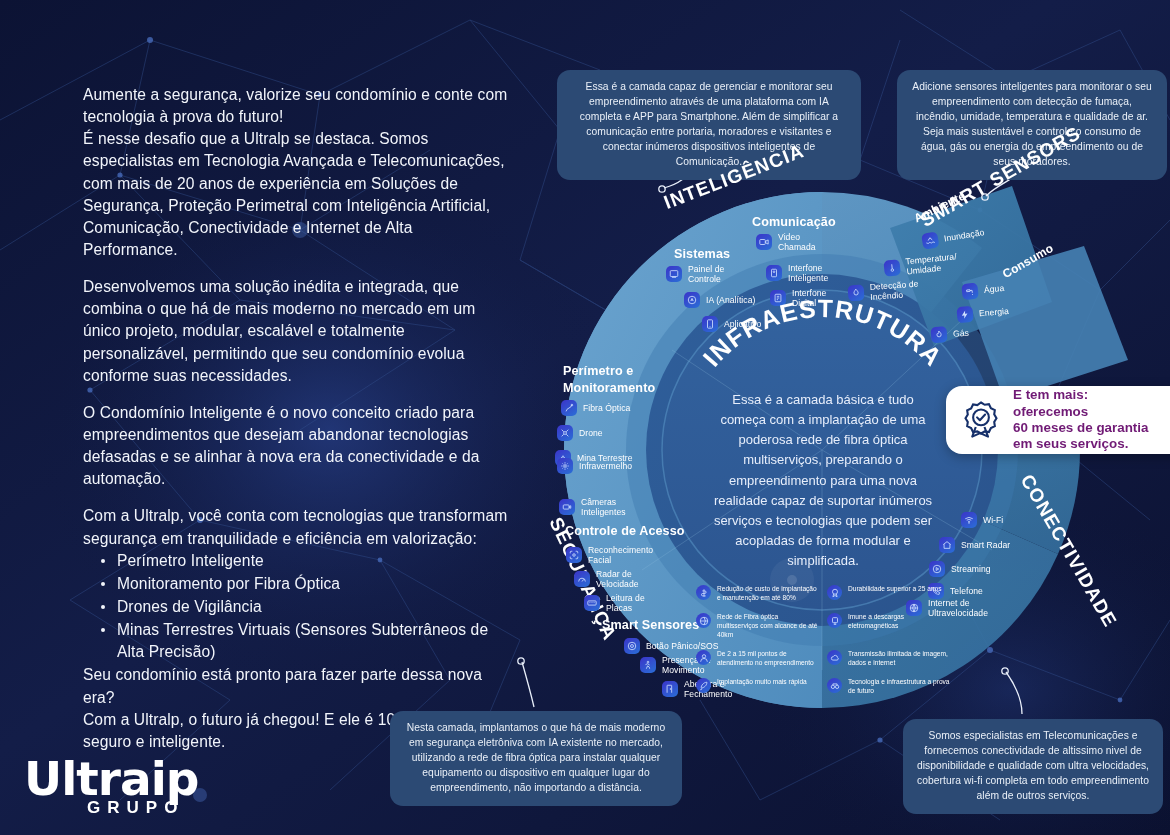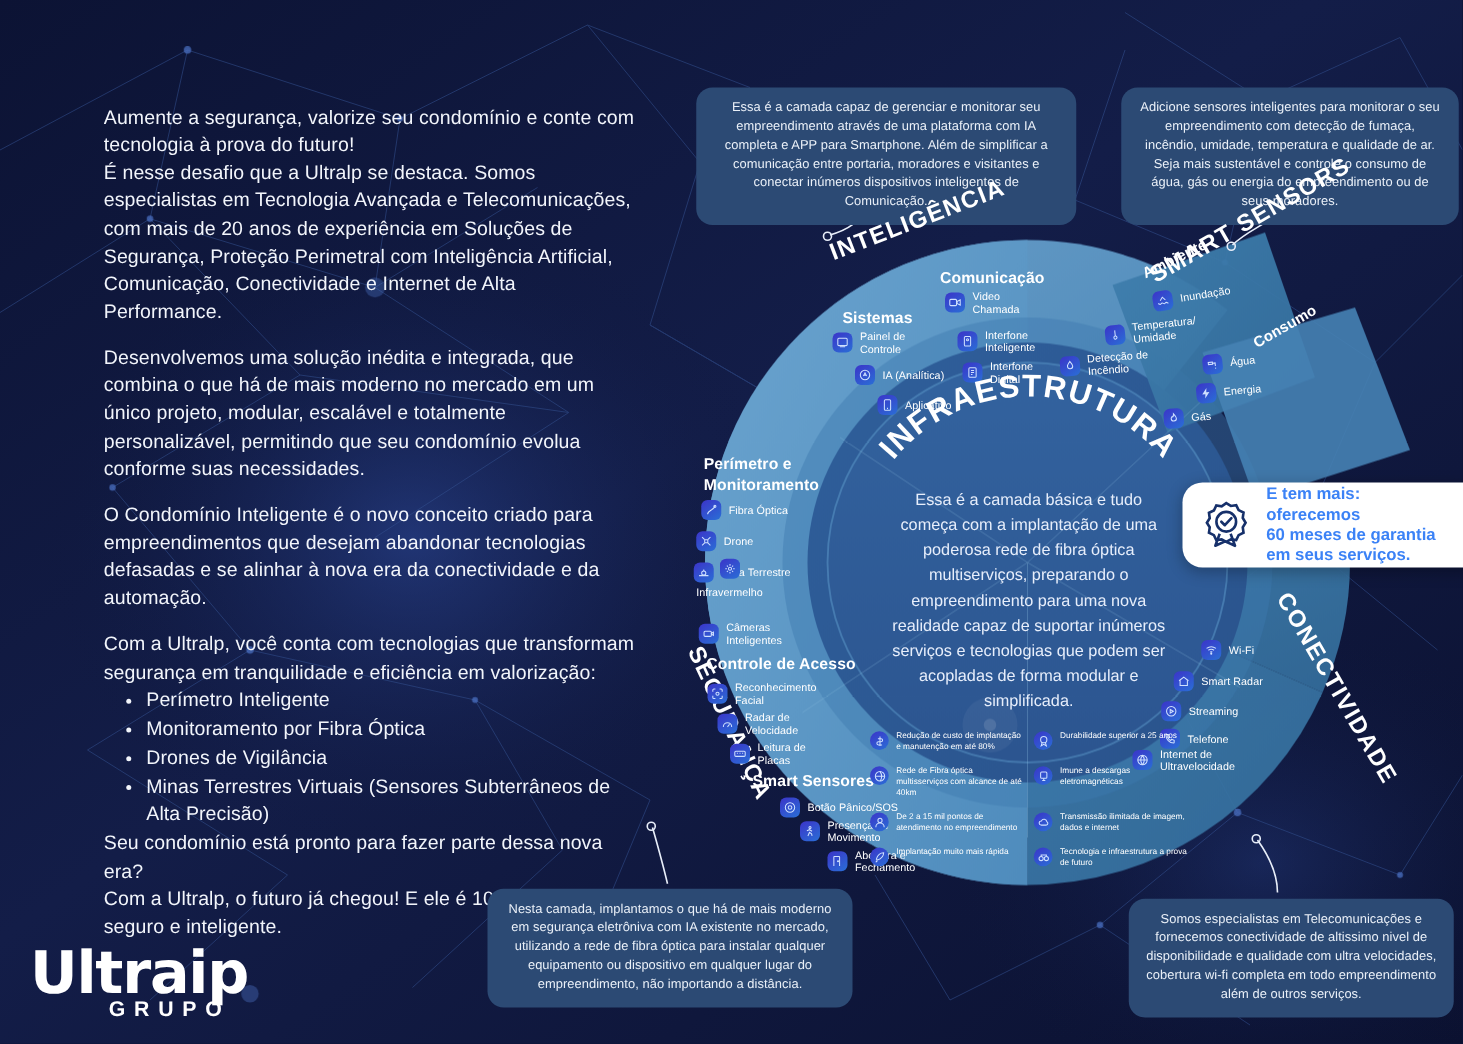--- a/index.html
+++ b/index.html
@@ -102,21 +102,21 @@
   .ben .chip { width: 15px; height: 15px; flex: 0 0 15px; border-radius: 50%; }
   .ben span.t { font-size: 6.6px; line-height: 1.3; color: #ffffff; }
 
   
   .guarantee {
     position: absolute; left: 946px; top: 386px; width: 232px; height: 68px; z-index: 10;
     background: #ffffff; border-radius: 16px 0 0 16px;
     display: flex; align-items: center; gap: 11px; padding: 0 14px;
     box-shadow: 0 3px 12px rgba(0,0,0,.28);
   }
-  .guarantee .txt { color: #3b82f6; font-size: 13.4px; font-weight: 700; line-height: 1.22; }
+  .guarantee .txt { color: #701a75; font-size: 13.4px; font-weight: 700; line-height: 1.22; }
   .guarantee svg { flex: 0 0 42px; }
 </style>
 </head>
 <body>
 
 <div id="stage">
 
   <svg class="bg-net" viewBox="0 0 1170 835" preserveAspectRatio="none">
     <defs>
       <linearGradient id="bgg" x1="0" y1="0" x2="1" y2="1">
@@ -381,21 +381,21 @@
     <span>Drone</span>
   </div>
   <div class="item" style="left:555px; top:450px;">
     <span class="chip"><svg viewBox="0 0 24 24" fill="none" stroke="currentColor" stroke-width="2">
           <path d="M3 18h18"></path>
           <circle cx="12" cy="13" r="4"></circle>
           <path d="M12 9V6"></path>
         </svg></span>
     <span>Mina Terrestre</span>
   </div>
-  <div class="item" style="left:557px; top:447px;flex-direction:column;">
+  <div class="item" style="left:557px; top:458px;">
     <span class="chip"><svg viewBox="0 0 24 24" fill="none" stroke="currentColor" stroke-width="2">
           <circle cx="12" cy="12" r="3"></circle>
           <path d="M12 3v3M12 18v3M3 12h3M18 12h3M6 6l2 2M16 16l2 2M18 6l-2 2M8 16l-2 2"></path>
         </svg></span>
     <span>Infravermelho</span>
   </div>
   <div class="item" style="left:559px; top:497px;">
     <span class="chip"><svg viewBox="0 0 24 24" fill="none" stroke="currentColor" stroke-width="2">
           <rect x="3" y="7" width="14" height="10" rx="2"></rect>
           <path d="M17 11l4-2v6l-4-2z"></path>

